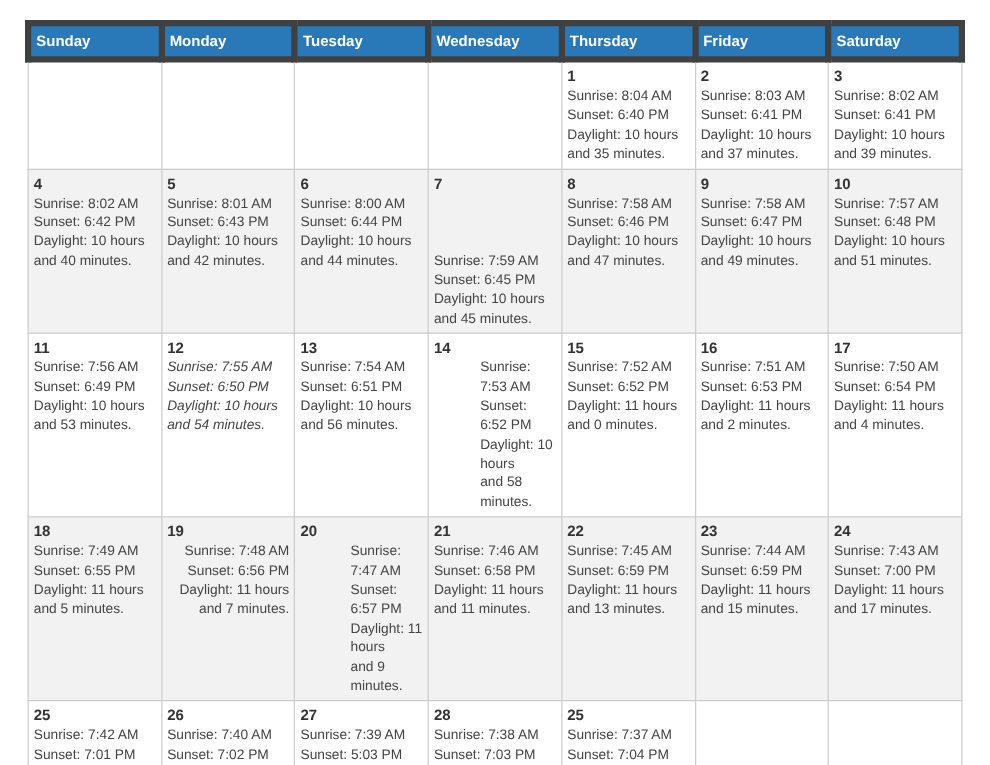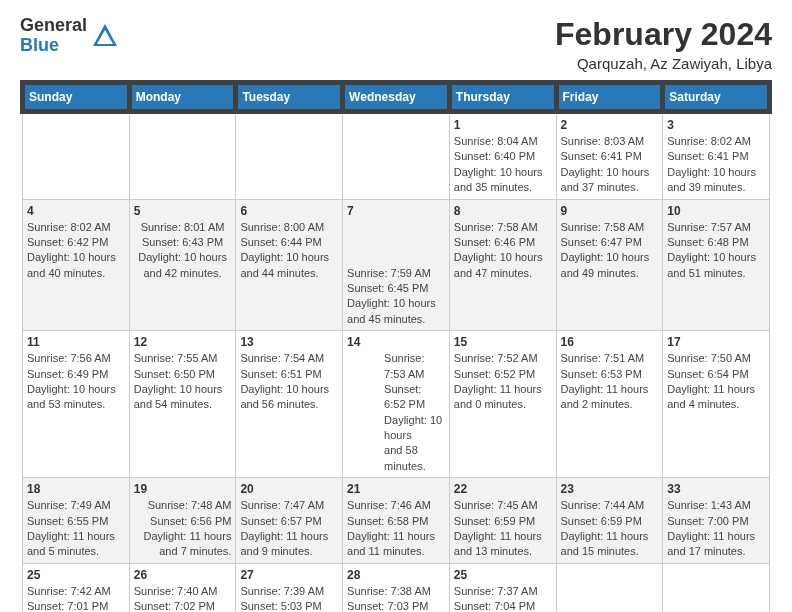--- a/index.html
+++ b/index.html
@@ -99,36 +99,20 @@
       line-height: 1.4;
     }
     .empty-cell {
       background-color: #fff !important;
     }
   </style>
 </head>
 <body>
 
 <div class="page">
-  <div class="header">
-    <div class="logo">
-      <div class="logo-text">
-        <span class="logo-general">General</span>
-        <span class="logo-blue">Blue</span>
-      </div>
-      <svg class="logo-icon" viewBox="0 0 28 28">
-        <polygon points="14,2 26,24 2,24" fill="#2979b8"></polygon>
-        <polygon points="14,8 22,22 6,22" fill="#fff"></polygon>
-      </svg>
-    </div>
-    <div class="title-block">
-      <div class="title-month">February 2024</div>
-      <div class="title-location">Qarquzah, Az Zawiyah, Libya</div>
-    </div>
-  </div>
 
   <table class="calendar">
     <thead>
       <tr>
         <th>Sunday</th>
         <th>Monday</th>
         <th>Tuesday</th>
         <th>Wednesday</th>
         <th>Thursday</th>
         <th>Friday</th>
@@ -166,21 +150,21 @@
         <tr>
           <td>
             <span class="day-num">4</span>
             <div class="day-info" style="white-space: pre-line;">Sunrise: 8:02 AM
 Sunset: 6:42 PM
 Daylight: 10 hours
 and 40 minutes.</div>
           </td>
           <td>
             <span class="day-num">5</span>
-            <div class="day-info" style="white-space: pre-line; text-align: center;">Sunrise: 8:01 AM
+            <div class="day-info" style="white-space: pre-line;">Sunrise: 8:01 AM
 Sunset: 6:43 PM
 Daylight: 10 hours
 and 42 minutes.</div>
           </td>
           <td>
             <span class="day-num">6</span>
             <div class="day-info" style="white-space: pre-line;">Sunrise: 8:00 AM
 Sunset: 6:44 PM
 Daylight: 10 hours
 and 44 minutes.</div>
@@ -217,21 +201,21 @@
         <tr>
           <td>
             <span class="day-num">11</span>
             <div class="day-info" style="white-space: pre-line;">Sunrise: 7:56 AM
 Sunset: 6:49 PM
 Daylight: 10 hours
 and 53 minutes.</div>
           </td>
           <td>
             <span class="day-num">12</span>
-            <div class="day-info" style="white-space: pre-line;">Sunrise: 7:55 AM
+            <div class="day-info" style="white-space: pre-line; font-style: italic;">Sunrise: 7:55 AM
 Sunset: 6:50 PM
 Daylight: 10 hours
 and 54 minutes.</div>
           </td>
           <td>
             <span class="day-num">13</span>
             <div class="day-info" style="white-space: pre-line;">Sunrise: 7:54 AM
 Sunset: 6:51 PM
 Daylight: 10 hours
 and 56 minutes.</div>
@@ -275,21 +259,21 @@
           </td>
           <td>
             <span class="day-num">19</span>
             <div class="day-info" style="white-space: pre-line; text-align: right;">Sunrise: 7:48 AM
 Sunset: 6:56 PM
 Daylight: 11 hours
 and 7 minutes.</div>
           </td>
           <td>
             <span class="day-num">20</span>
-            <div class="day-info" style="white-space: pre-line;">Sunrise: 7:47 AM
+            <div class="day-info" style="white-space: pre-line; margin-left: 40px;">Sunrise: 7:47 AM
 Sunset: 6:57 PM
 Daylight: 11 hours
 and 9 minutes.</div>
           </td>
           <td>
             <span class="day-num">21</span>
             <div class="day-info" style="white-space: pre-line;">Sunrise: 7:46 AM
 Sunset: 6:58 PM
 Daylight: 11 hours
 and 11 minutes.</div>
@@ -302,22 +286,22 @@
 and 13 minutes.</div>
           </td>
           <td>
             <span class="day-num">23</span>
             <div class="day-info" style="white-space: pre-line;">Sunrise: 7:44 AM
 Sunset: 6:59 PM
 Daylight: 11 hours
 and 15 minutes.</div>
           </td>
           <td>
-            <span class="day-num">33</span>
-            <div class="day-info" style="white-space: pre-line;">Sunrise: 1:43 AM
+            <span class="day-num">24</span>
+            <div class="day-info" style="white-space: pre-line;">Sunrise: 7:43 AM
 Sunset: 7:00 PM
 Daylight: 11 hours
 and 17 minutes.</div>
           </td>
         </tr>
         <tr>
           <td>
             <span class="day-num">25</span>
             <div class="day-info" style="white-space: pre-line;">Sunrise: 7:42 AM
 Sunset: 7:01 PM

